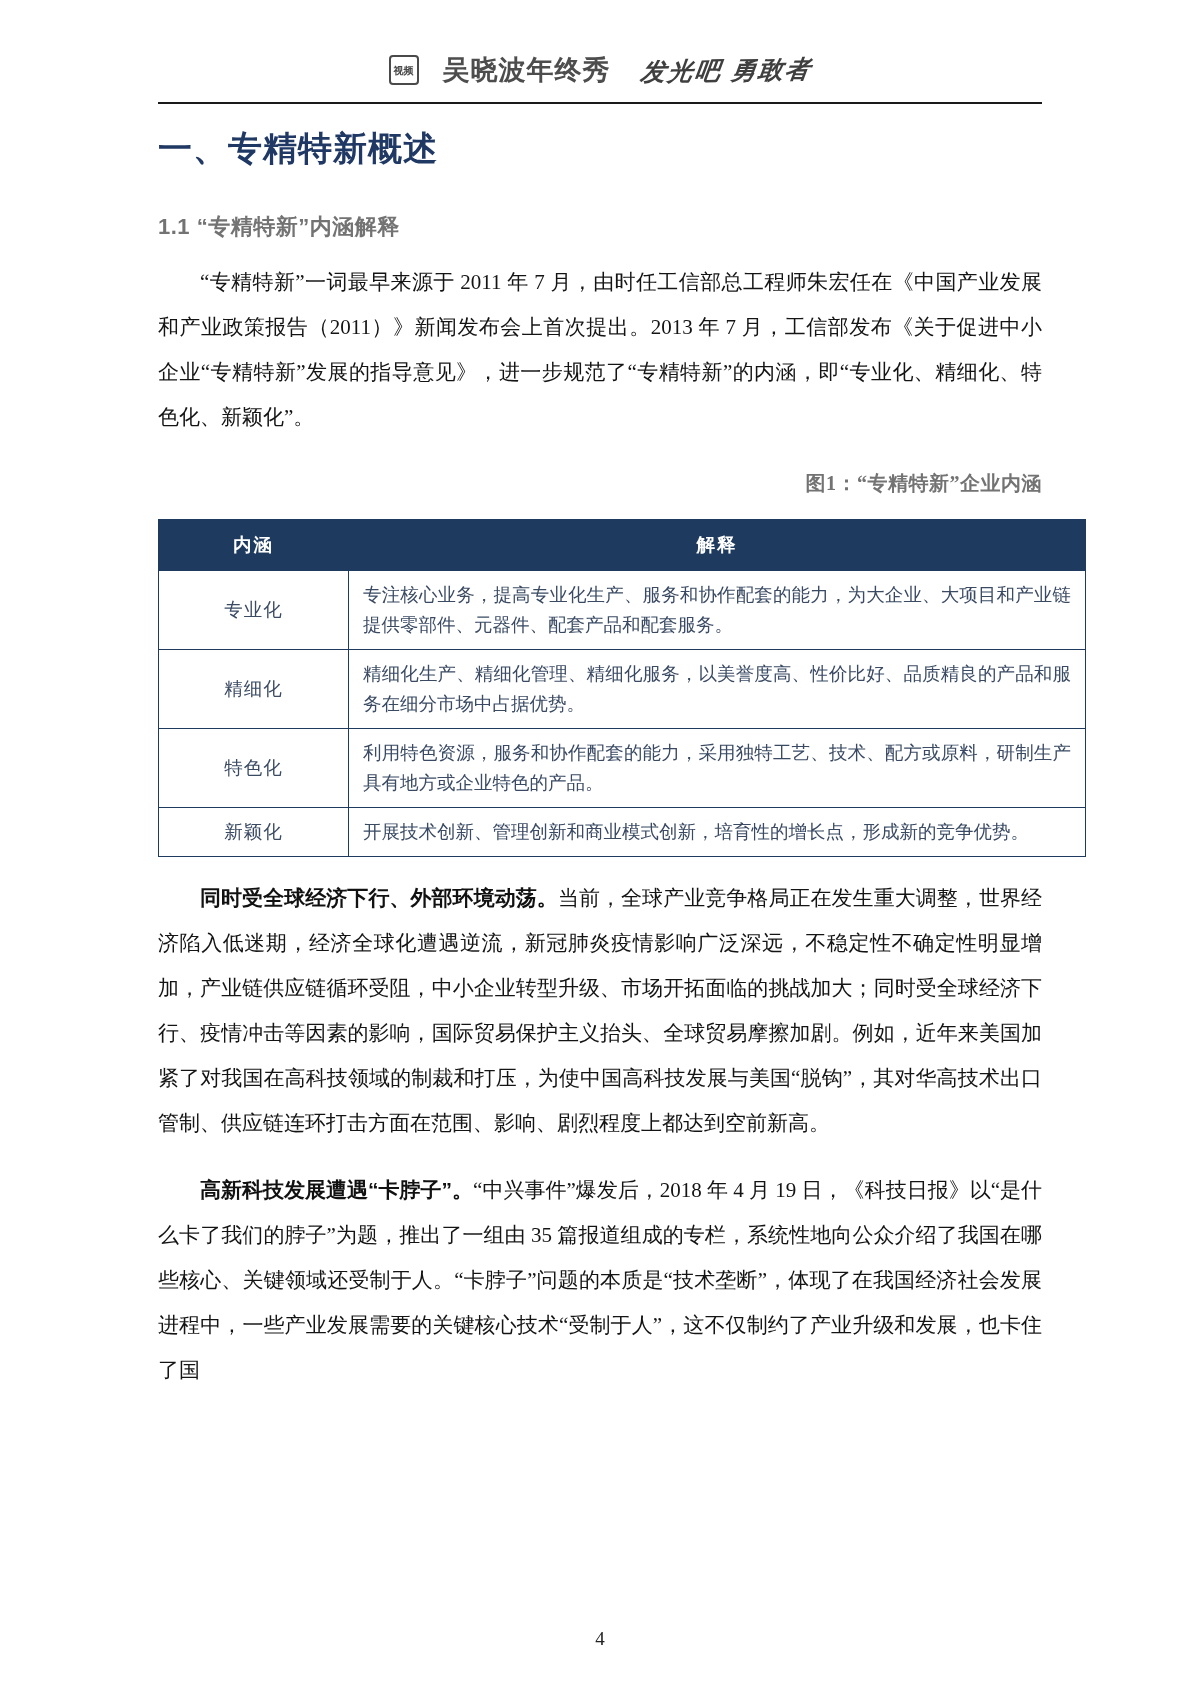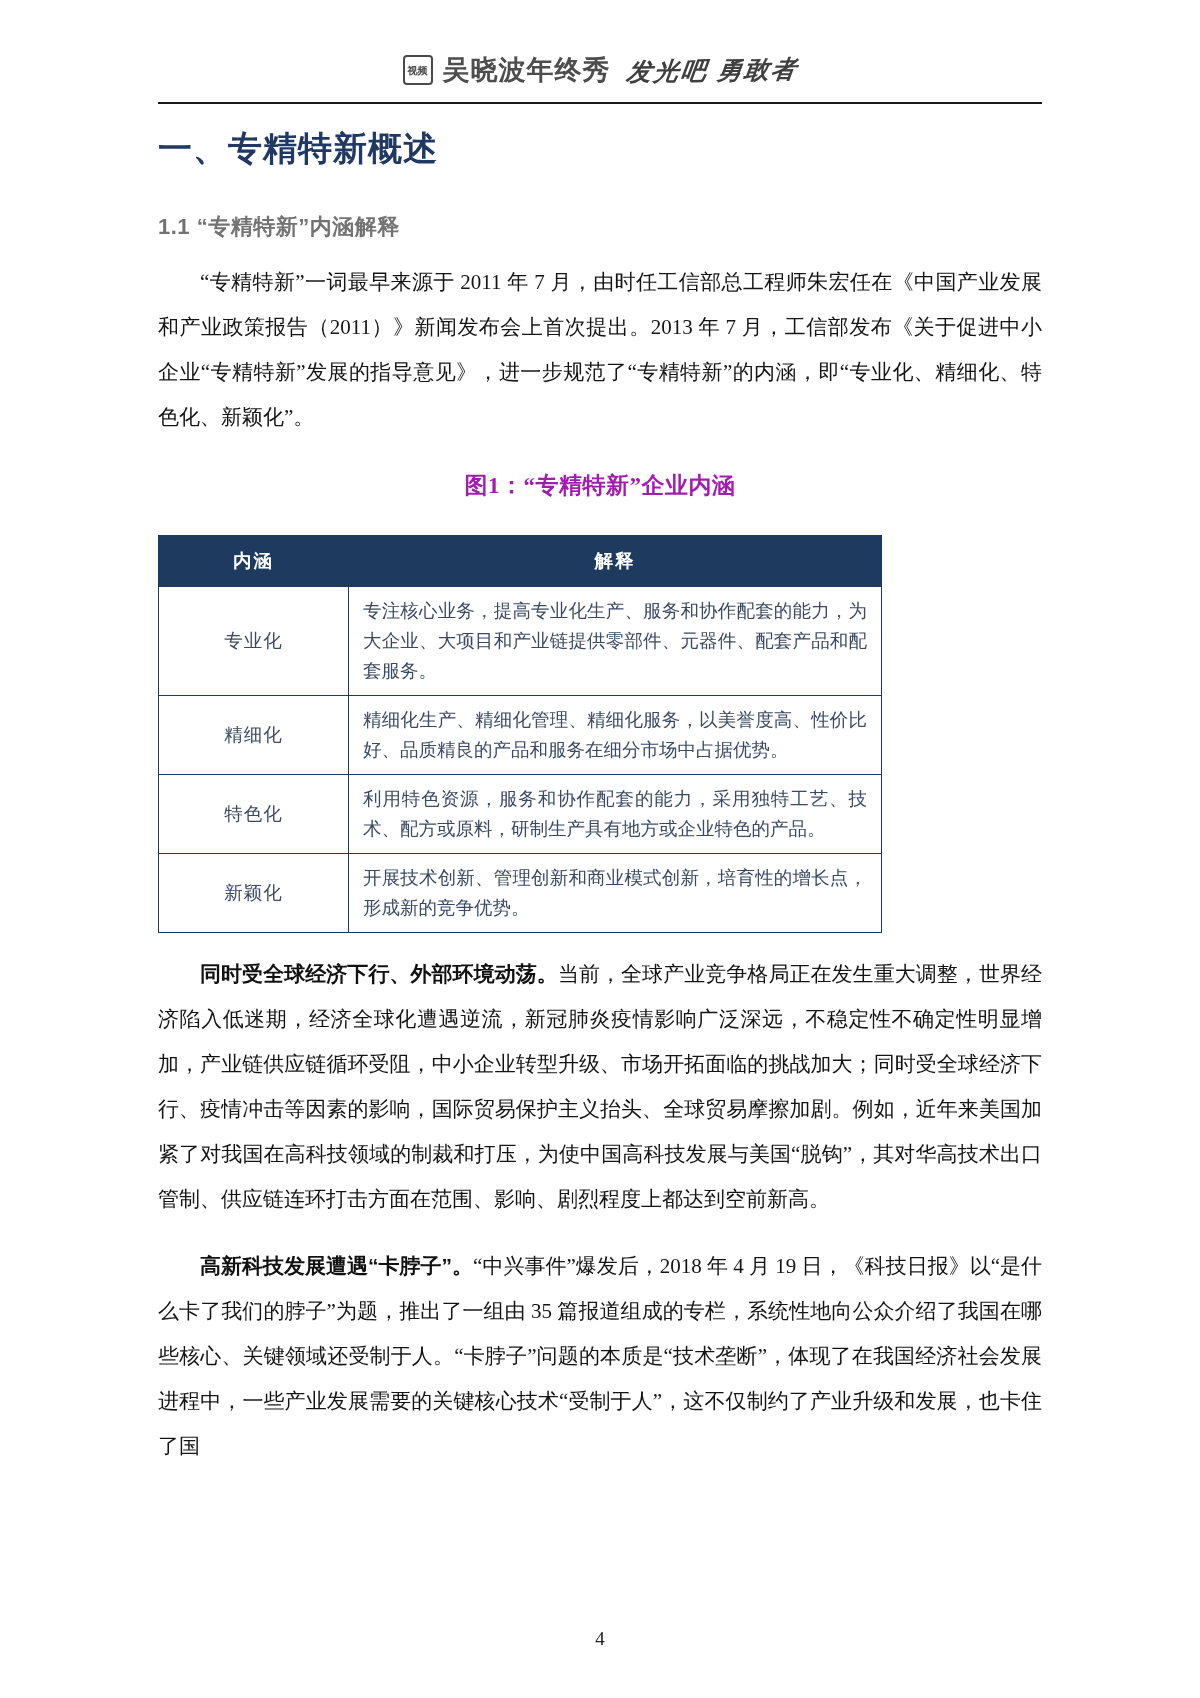--- a/index.html
+++ b/index.html
@@ -26,21 +26,21 @@
     margin: 0 auto;
     position: relative;
   }
 
   
   .header {
     padding-top: 52px;
     display: flex;
     justify-content: center;
     align-items: center;
-    gap: 10px;
+    gap: 24px;
   }
   .logo-box {
     width: 30px;
     height: 30px;
     border: 2px solid #4a4a4a;
     border-radius: 4px;
     color: #4a4a4a;
     font-family: "Liberation Sans", sans-serif;
     font-size: 10px;
     font-weight: bold;
@@ -105,29 +105,29 @@
   }
   .para b.lead {
     font-family: "Liberation Sans", sans-serif;
     font-weight: bold;
     color: #111111;
   }
 
   
   .fig-caption {
     margin-top: 30px;
-    text-align: center;
-    font-size: 23px;
-    font-weight: bold;
-    color: #a21caf;
+    text-align: right;
+    font-size: 20px;
+    font-weight: bold;
+    color: #737373;
     letter-spacing: 0.5px;
   }
   table.inner-table {
-    width: 724px;
-    margin-top: 34px;
+    width: 928px;
+    margin-top: 22px;
     border-collapse: collapse;
     table-layout: fixed;
   }
   table.inner-table th, table.inner-table td {
     border: 1px solid #1e3a5f;
     font-size: 18.5px;
     line-height: 30px;
     padding: 9px 14px;
     box-sizing: border-box;
   }

